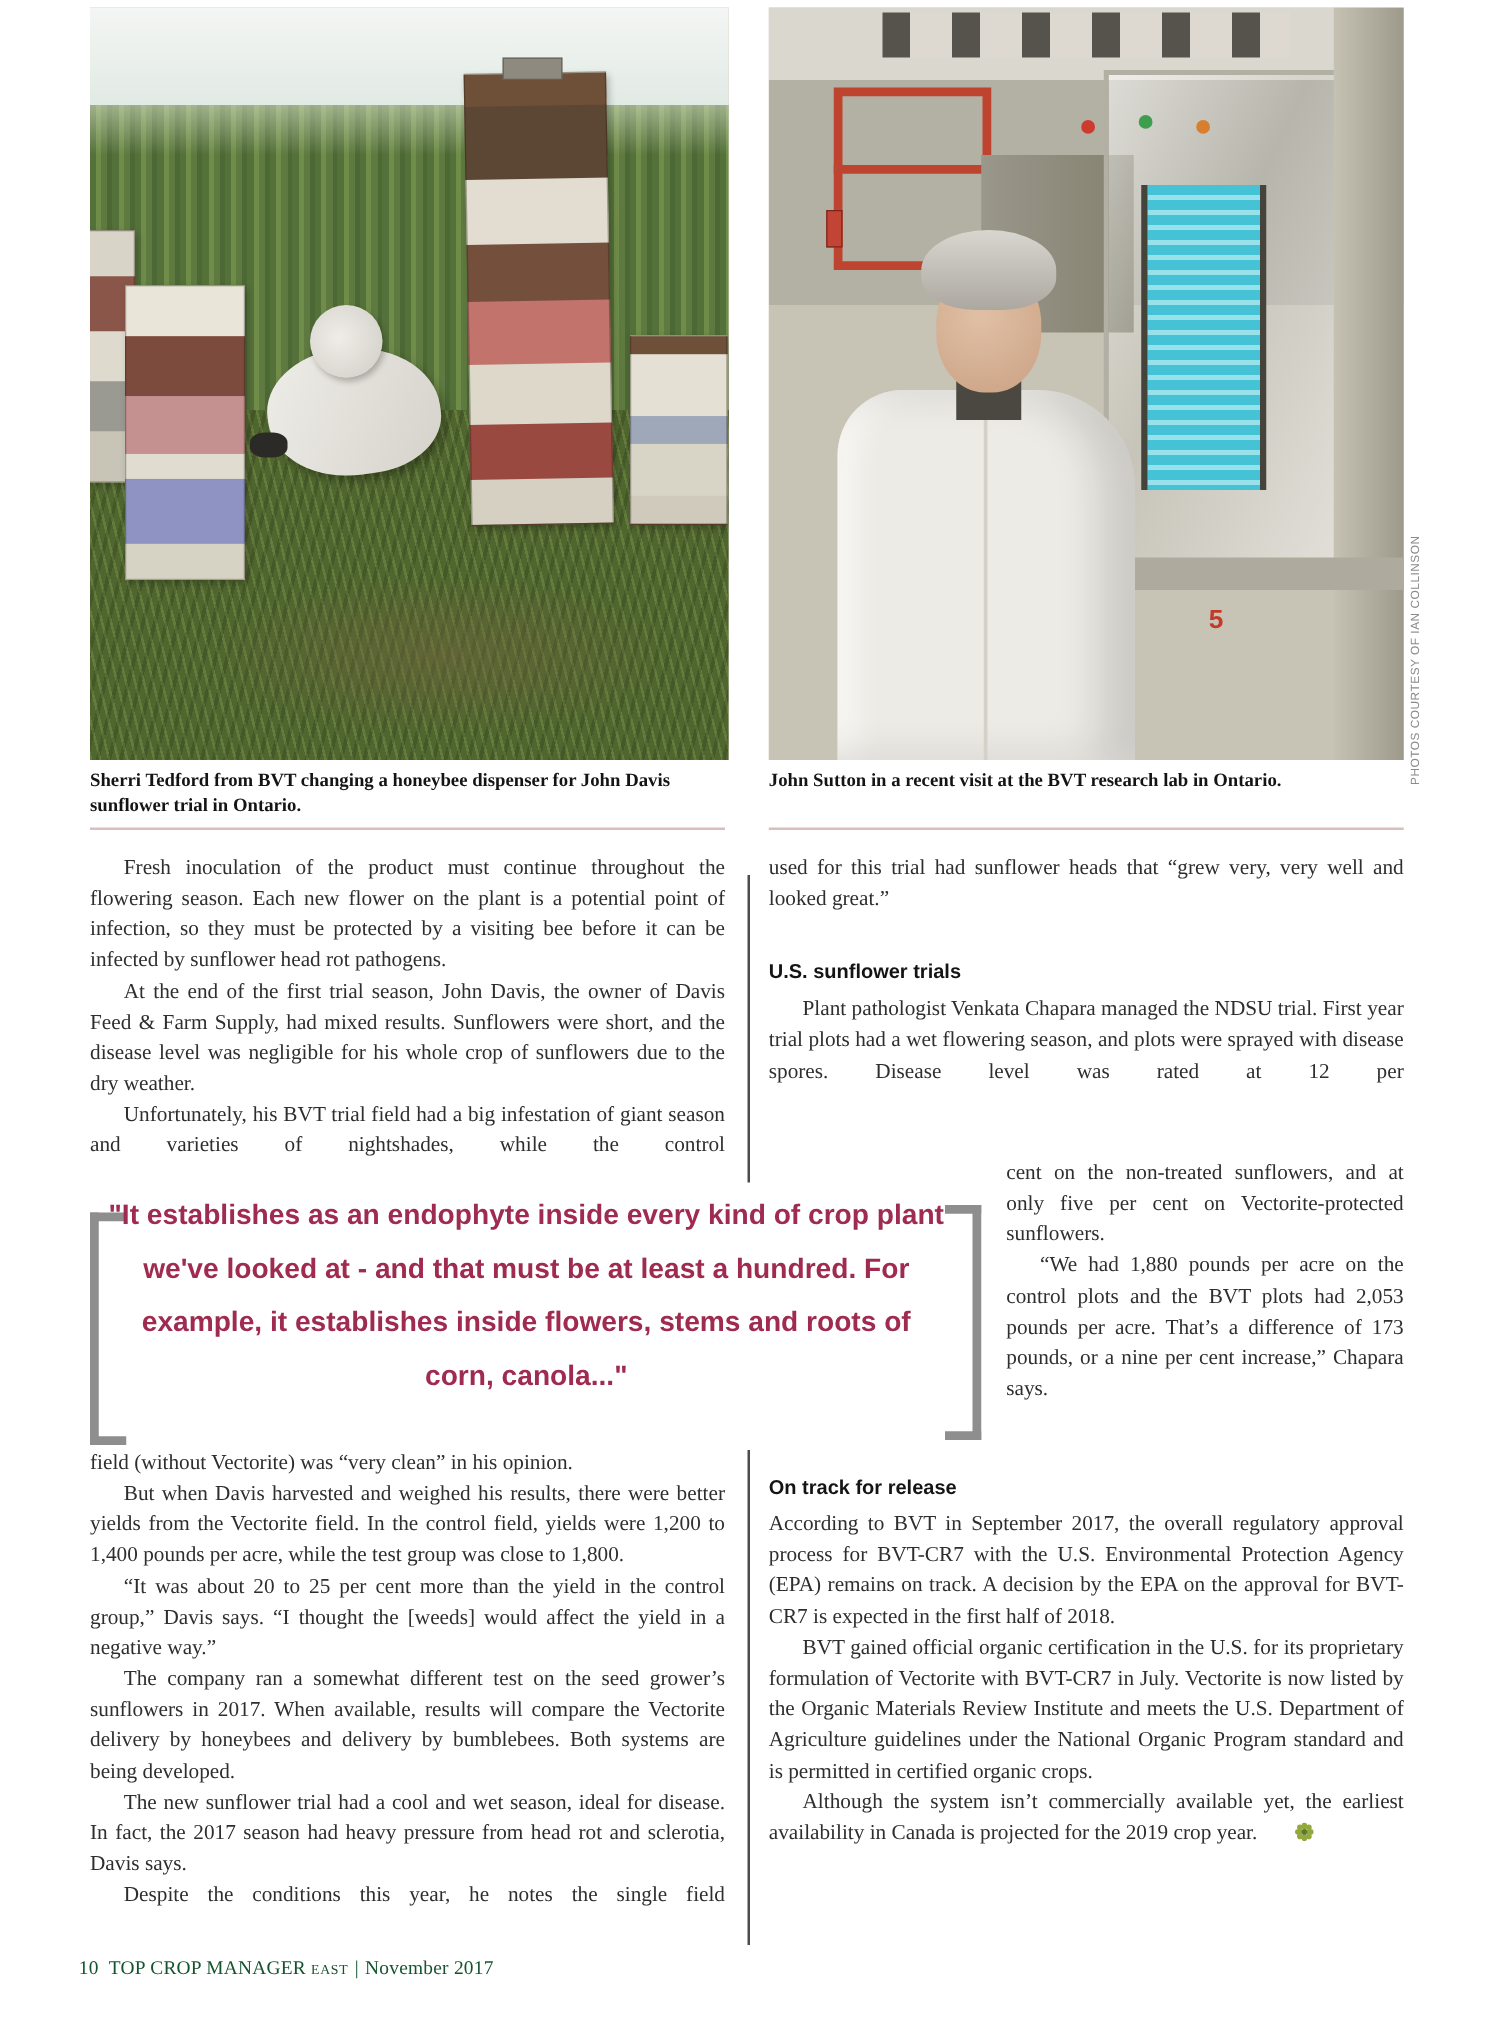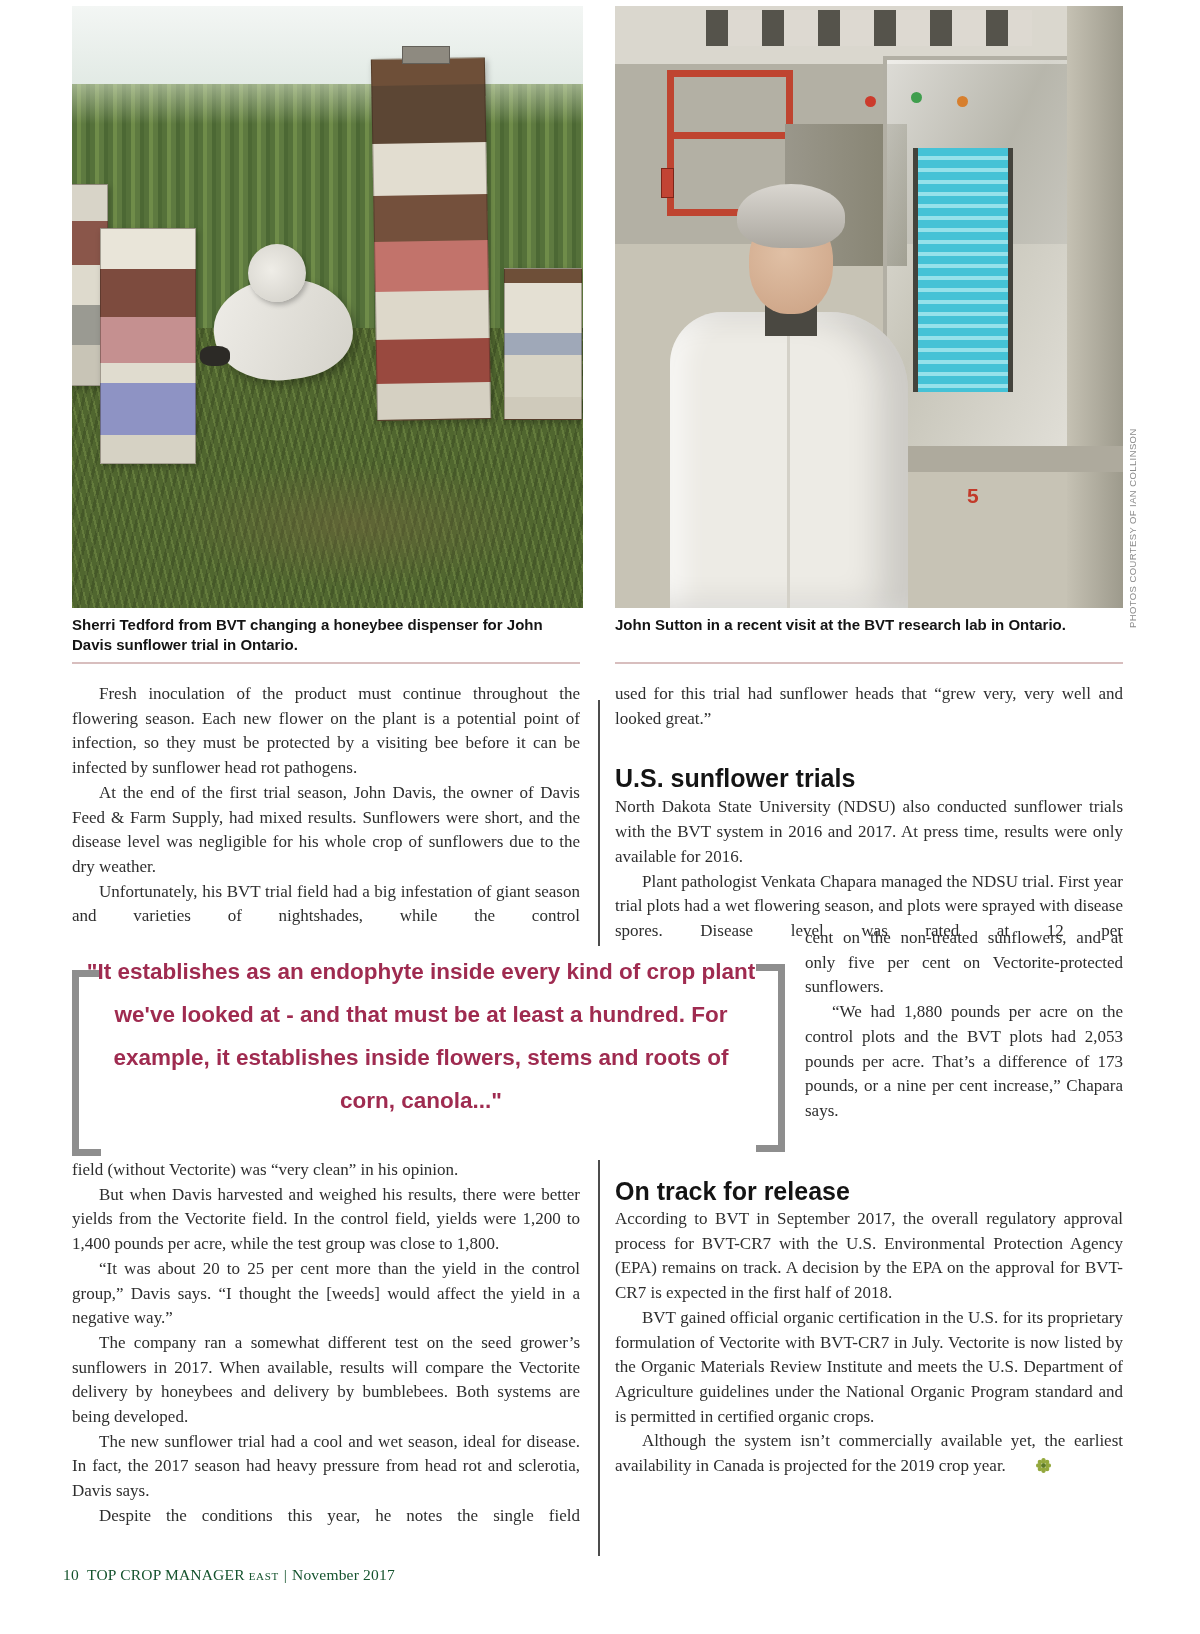--- a/index.html
+++ b/index.html
@@ -58,33 +58,33 @@
   .face{position:absolute;left:134px;top:206px;width:84px;height:102px;border-radius:46%;
      background:radial-gradient(circle at 42% 40%,#e0c0a5,#cba183);}
   .shirt{position:absolute;left:150px;top:296px;width:52px;height:34px;background:#4a4841;}
   .coat{position:absolute;left:55px;top:306px;width:238px;height:296px;border-radius:52px 78px 0 0;
      background:#edebe5;box-shadow:inset -28px 0 34px rgba(0,0,0,.14),inset 16px 0 22px rgba(255,255,255,.55);}
   .coat-line{position:absolute;left:172px;top:330px;width:3px;height:272px;background:#d4d1c8;}
   .machine-number{position:absolute;left:352px;top:478px;font-family:"Liberation Sans",sans-serif;
      font-weight:bold;font-size:21px;color:#c23a2a;}
 
   
-  .caption{position:absolute;top:615px;width:502px;font-family:Liberation Sans, sans-serif;
+  .caption{position:absolute;top:615px;width:502px;font-family:Liberation Serif, serif;
      font-weight:bold;font-size:15px;line-height:20px;color:#141414;}
   .caption-rule{position:absolute;top:662px;width:508px;height:2px;background:#d8bebe;}
   .photo-credit{position:absolute;left:1127px;top:428px;height:200px;width:14px;
      writing-mode:vertical-rl;transform:rotate(180deg);font-family:"Liberation Sans",sans-serif;
      font-size:9.5px;letter-spacing:.4px;color:#8a8a8a;white-space:nowrap;}
 
   
   .col{position:absolute;width:508px;font-size:17px;line-height:24.7px;text-align:justify;}
   .col p{margin:0;}
   p.ind{text-indent:27px;}
   p.cont{text-align-last:justify;}
-  .heading{font-family:"Liberation Sans","DejaVu Sans",sans-serif;font-weight:bold;font-size:25px;
+  .heading{font-family:"Liberation Sans","DejaVu Sans",sans-serif;font-weight:bold;font-size:16px;
      color:#141414;text-align:left;line-height:22px;}
   .h-top{margin-top:36px !important;margin-bottom:6px !important;}
   .h-bottom{margin-top:22px !important;margin-bottom:5px !important;}
   .divider{position:absolute;left:598px;width:2px;background:#4c4c4c;}
 
   
   .pull-quote{position:absolute;left:85px;top:950px;width:672px;text-align:center;
      font-family:"Liberation Sans","DejaVu Sans",sans-serif;font-weight:bold;font-size:22.5px;
      line-height:43px;color:#9f2b50;}
   .bracket{position:absolute;}
@@ -154,21 +154,20 @@
 
   <div class="col" style="left:72px;top:682px;">
     <p class="ind">Fresh inoculation of the product must continue throughout the flowering season. Each new flower on the plant is a potential point of infection, so they must be protected by a visiting bee before it can be infected by sunflower head rot pathogens.</p>
     <p class="ind">At the end of the first trial season, John Davis, the owner of Davis Feed &amp; Farm Supply, had mixed results. Sunflowers were short, and the disease level was negligible for his whole crop of sunflowers due to the dry weather.</p>
     <p class="ind cont">Unfortunately, his BVT trial field had a big infestation of giant season and varieties of nightshades, while the control</p>
   </div>
 
   <div class="col" style="left:615px;top:682px;">
     <p>used for this trial had sunflower heads that “grew very, very well and looked great.”</p>
     <p class="heading h-top">U.S. sunflower trials</p>
-    <p>North Dakota State University (NDSU) also conducted sunflower trials with the BVT system in 2016 and 2017. At press time, results were only available for 2016.</p>
     <p class="ind cont">Plant pathologist Venkata Chapara managed the NDSU trial. First year trial plots had a wet flowering season, and plots were sprayed with disease spores. Disease level was rated at 12 per</p>
   </div>
 
   <div class="col" style="left:805px;top:926px;width:318px;">
     <p>cent on the non-treated sunflowers, and at only five per cent on Vectorite-protected sunflowers.</p>
     <p class="ind">“We had 1,880 pounds per acre on the control plots and the BVT plots had 2,053 pounds per acre. That’s a difference of 173 pounds, or a nine per cent increase,” Chapara says.</p>
   </div>
 
   <div class="bracket bracket-left"></div>
   <div class="bracket bracket-right"></div>

